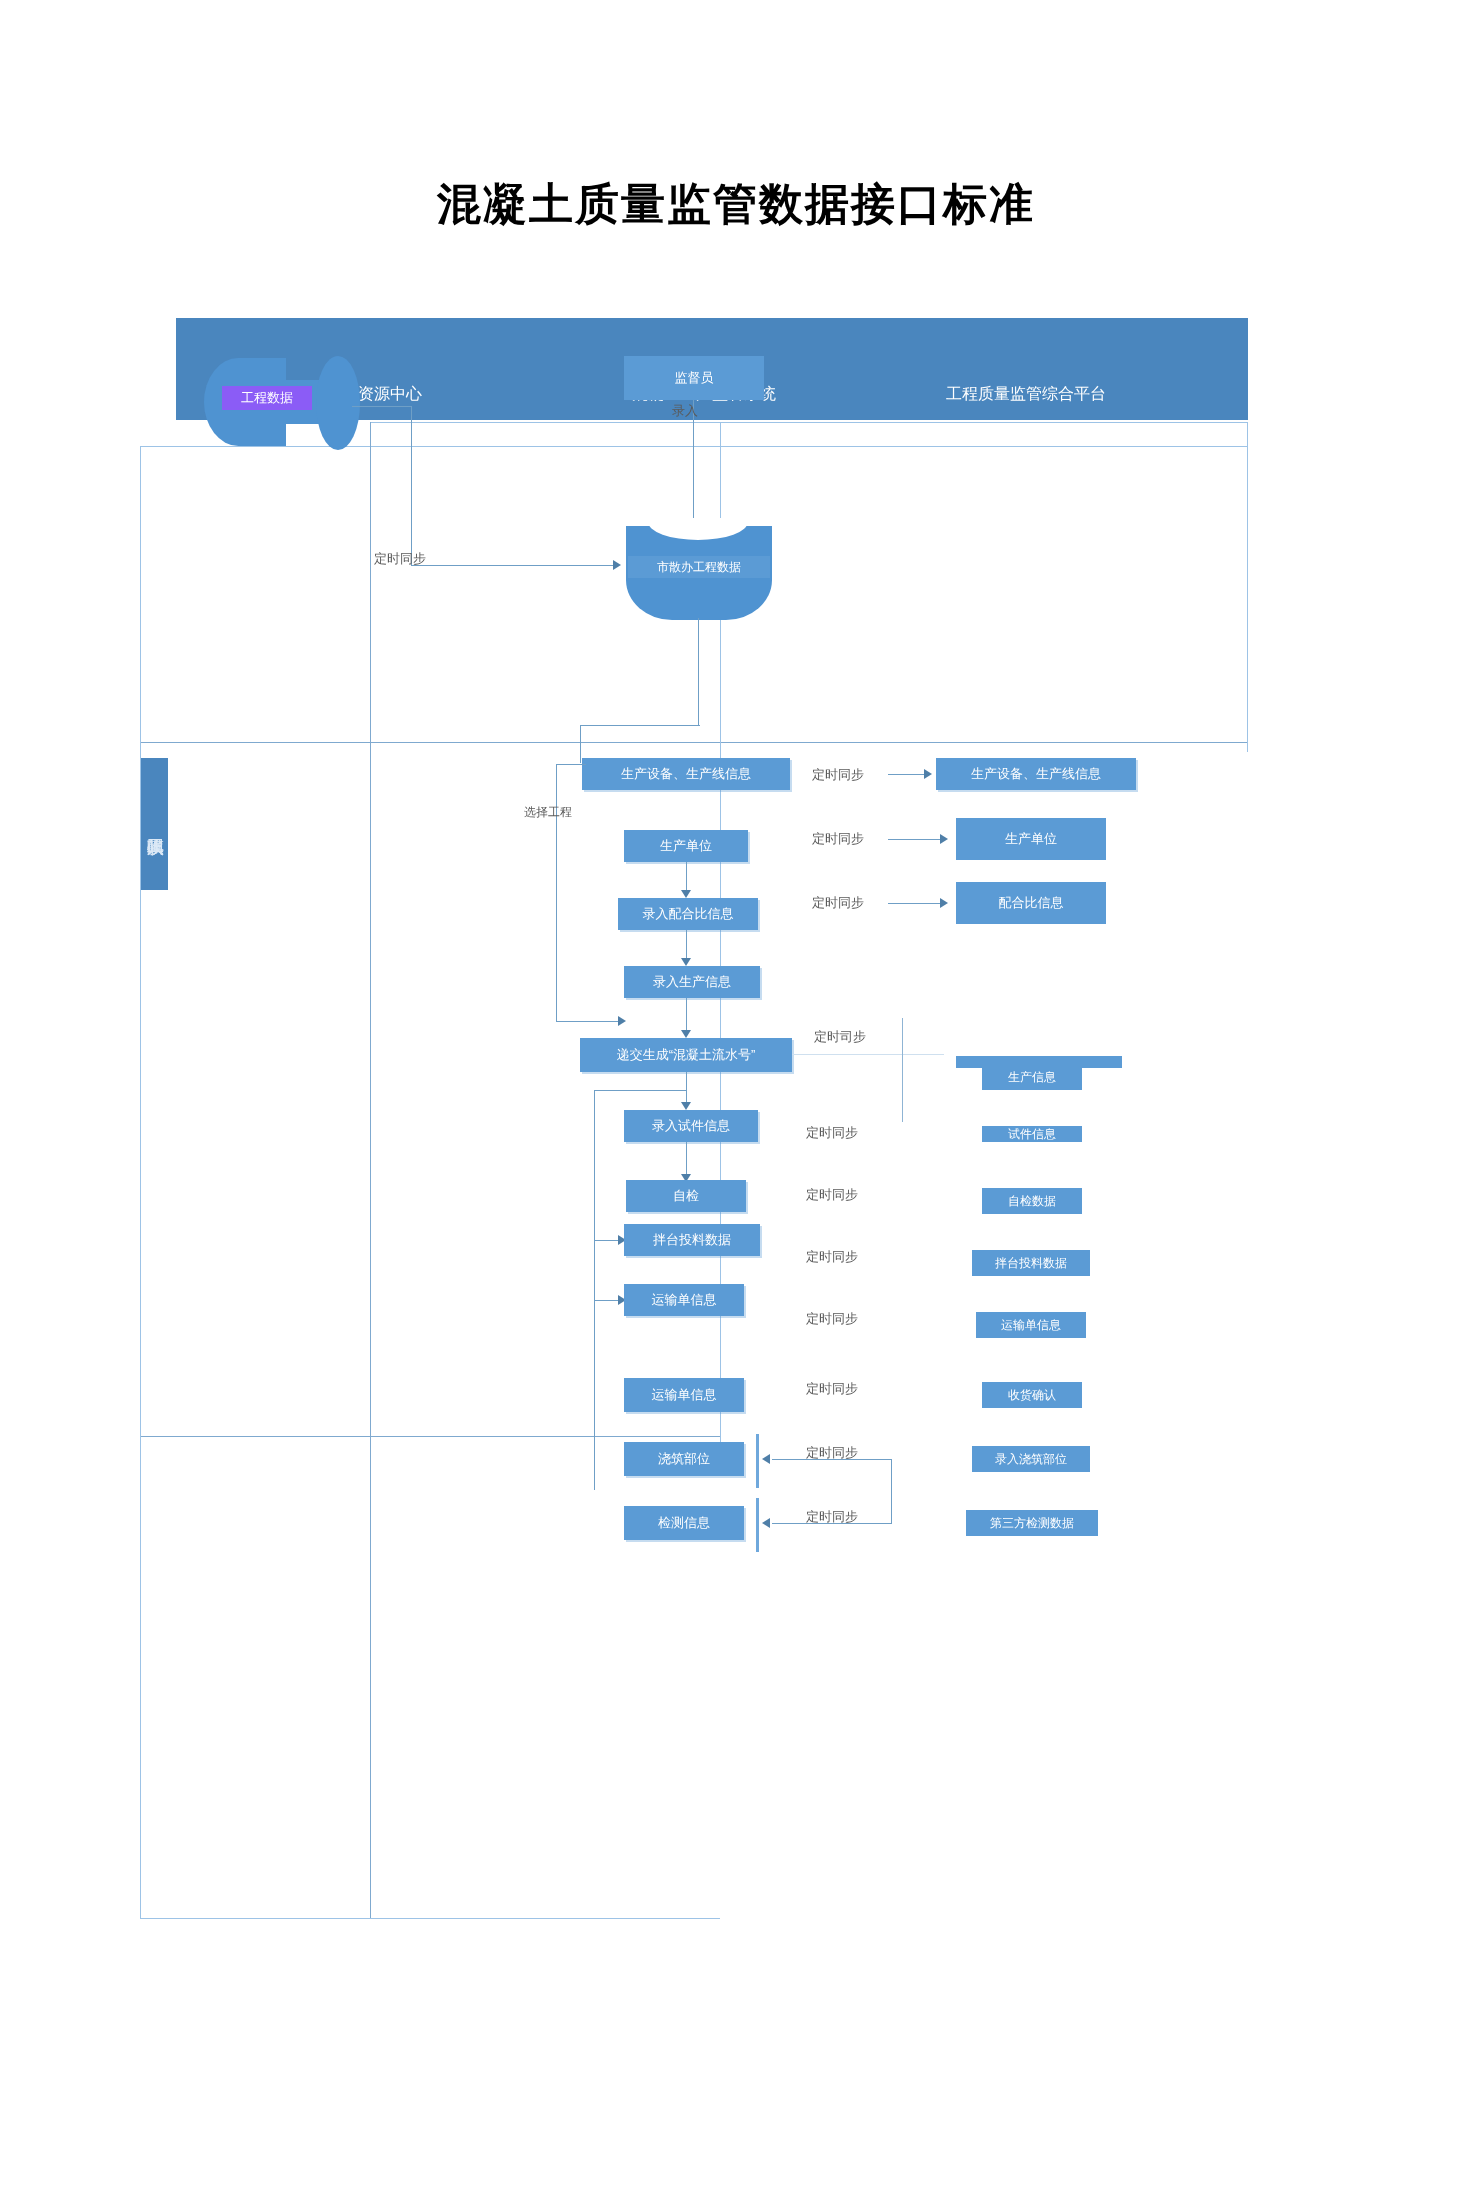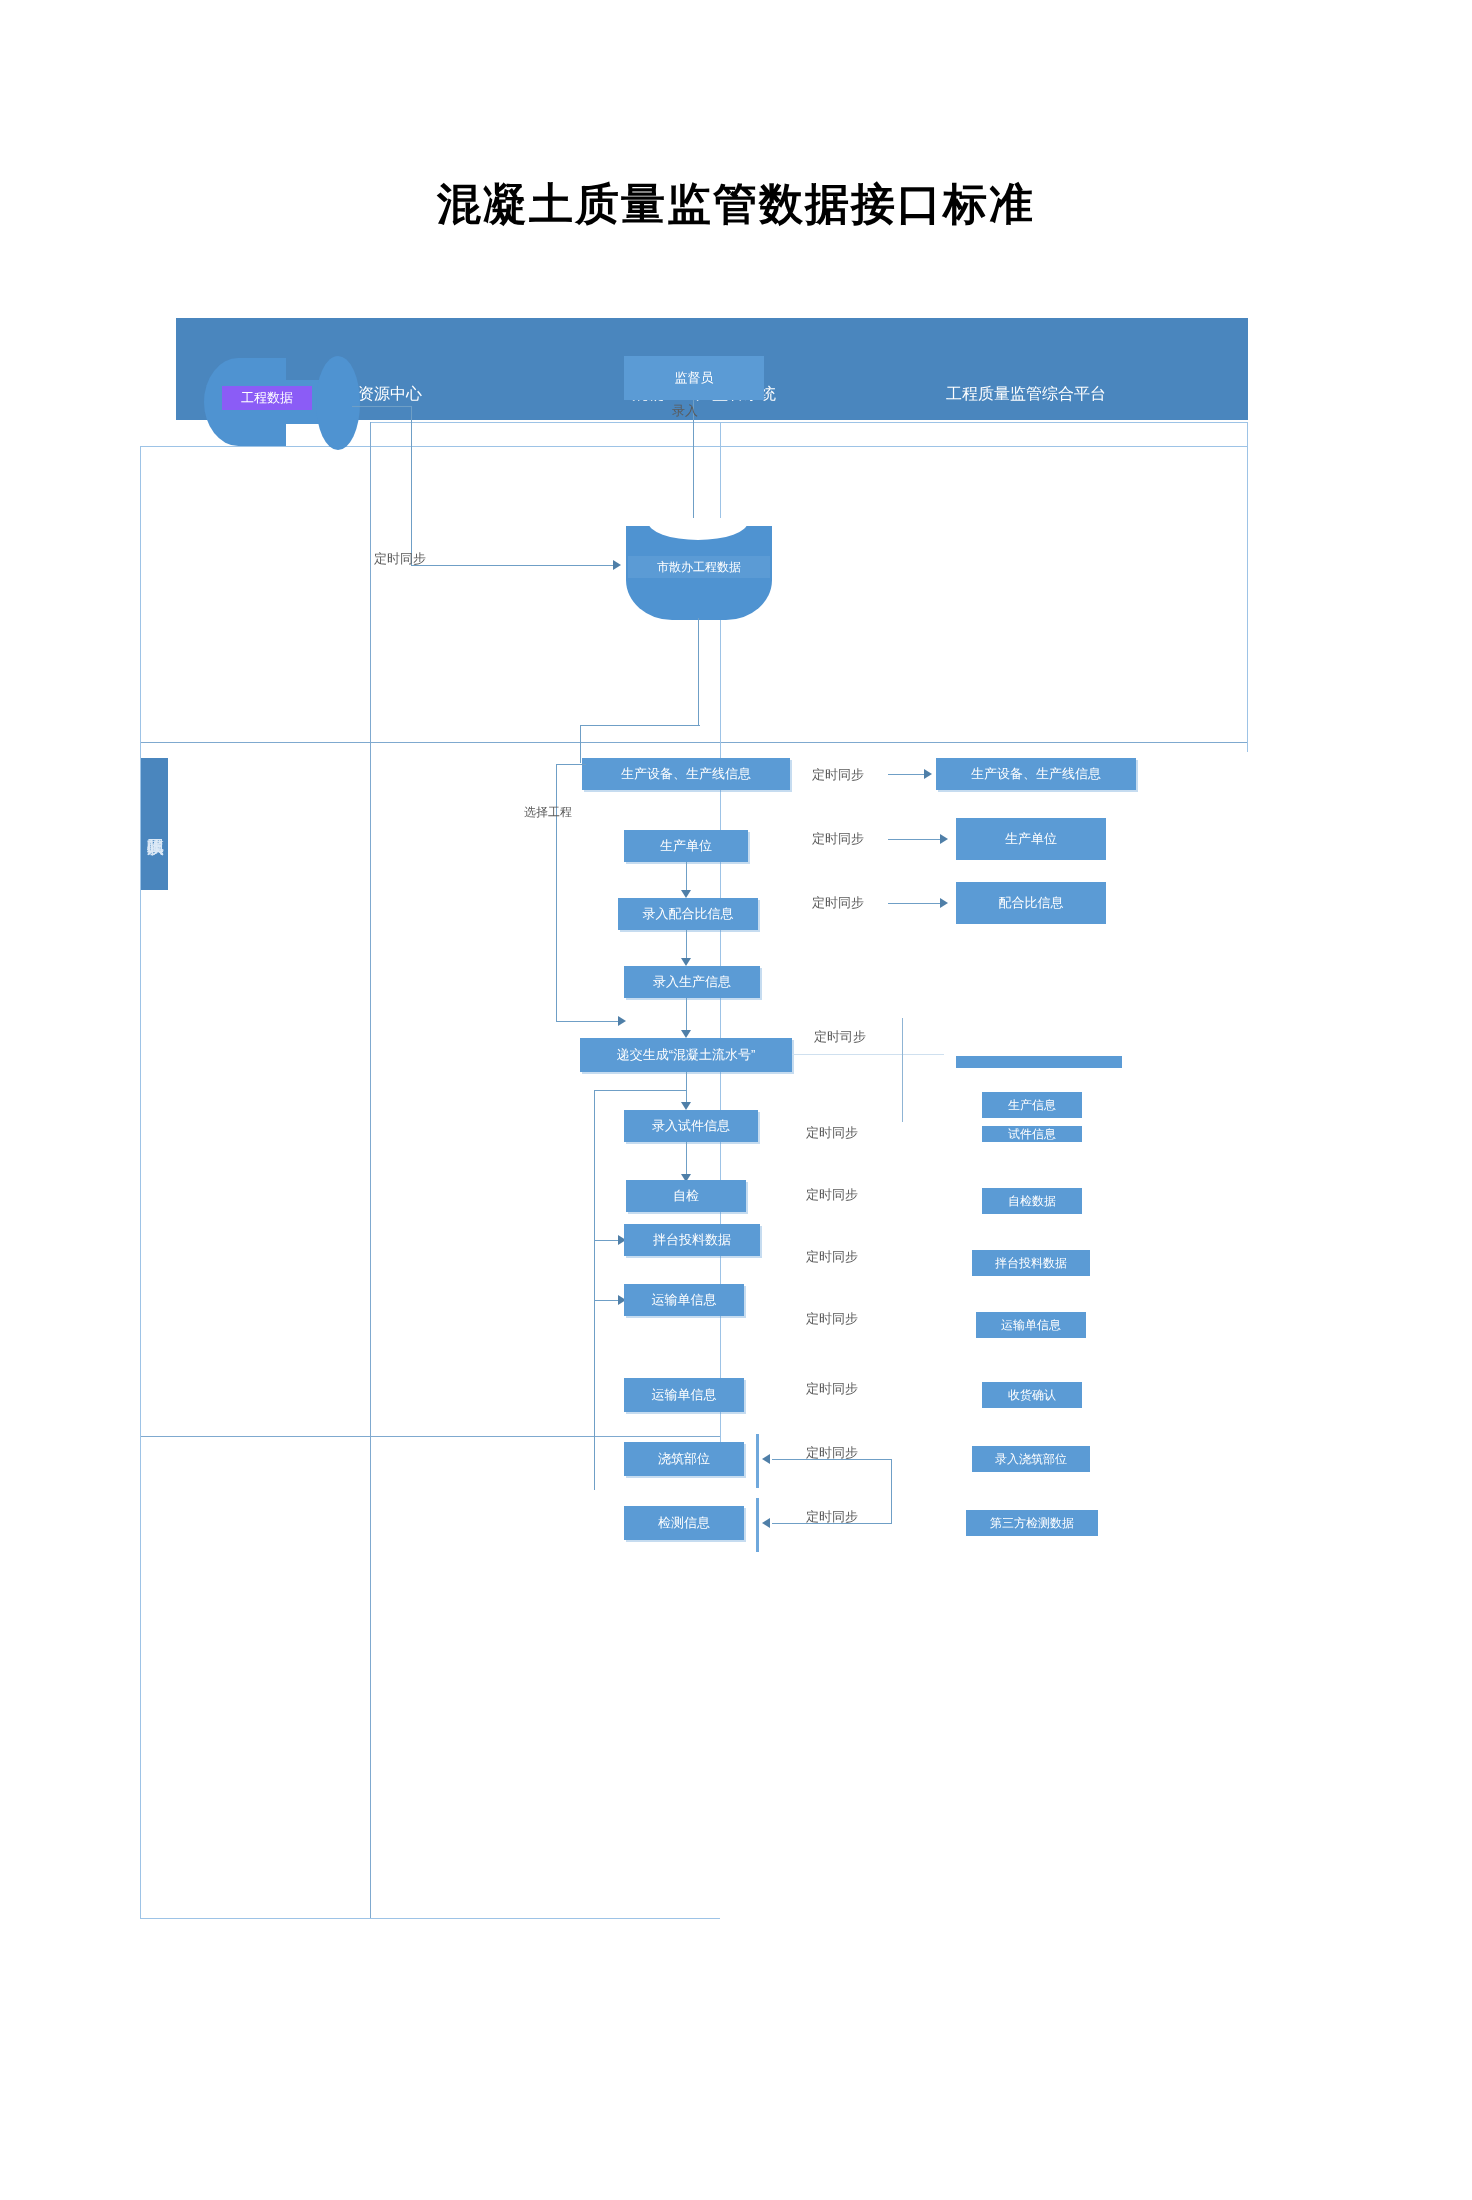--- a/index.html
+++ b/index.html
@@ -220,21 +220,21 @@
   <div class="arrow-l" style="left:586px;top:1136px;"></div>
   <div class="conn h" style="left:596px;top:1205px;width:120px;"></div>
   <div class="arrow-l" style="left:586px;top:1200px;"></div>
   <div class="conn v" style="left:715px;top:1141px;height:64px;"></div>
 
   <div class="node shadow" style="left:760px;top:440px;width:200px;height:32px;">生产设备、生产线信息</div>
   <div class="node" style="left:780px;top:500px;width:150px;height:42px;">生产单位</div>
   <div class="node" style="left:780px;top:564px;width:150px;height:42px;">配合比信息</div>
 
   <div class="node" style="left:780px;top:738px;width:166px;height:12px;"></div>
-  <div class="node sm" style="left:806px;top:746px;width:100px;height:26px;margin-top:28px;">生产信息</div>
+  <div class="node sm" style="left:806px;top:746px;width:100px;height:26px;">生产信息</div>
 
   <div class="node sm" style="left:806px;top:808px;width:100px;height:16px;">试件信息</div>
   <div class="node sm" style="left:806px;top:870px;width:100px;height:26px;">自检数据</div>
   <div class="node sm" style="left:796px;top:932px;width:118px;height:26px;">拌台投料数据</div>
   <div class="node sm" style="left:800px;top:994px;width:110px;height:26px;">运输单信息</div>
   <div class="node sm" style="left:806px;top:1064px;width:100px;height:26px;">收货确认</div>
   <div class="node sm" style="left:796px;top:1128px;width:118px;height:26px;">录入浇筑部位</div>
   <div class="node sm" style="left:790px;top:1192px;width:132px;height:26px;">第三方检测数据</div>
 
   <div class="elabel" style="left:636px;top:448px;">定时同步</div>

